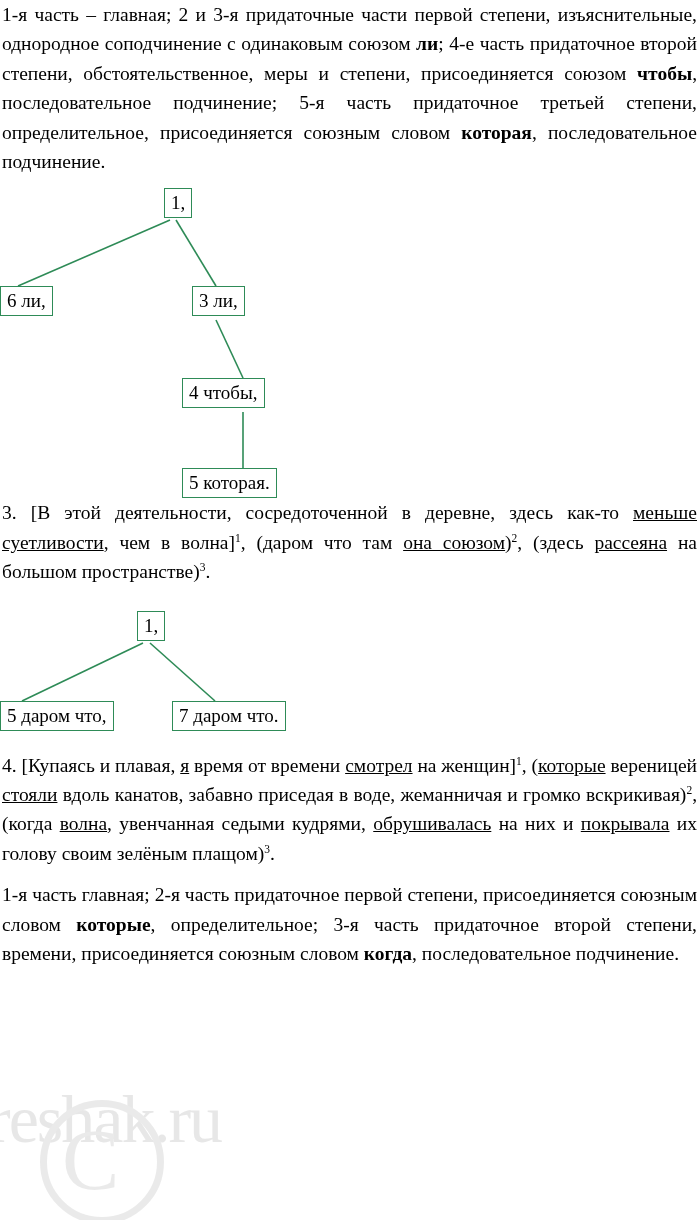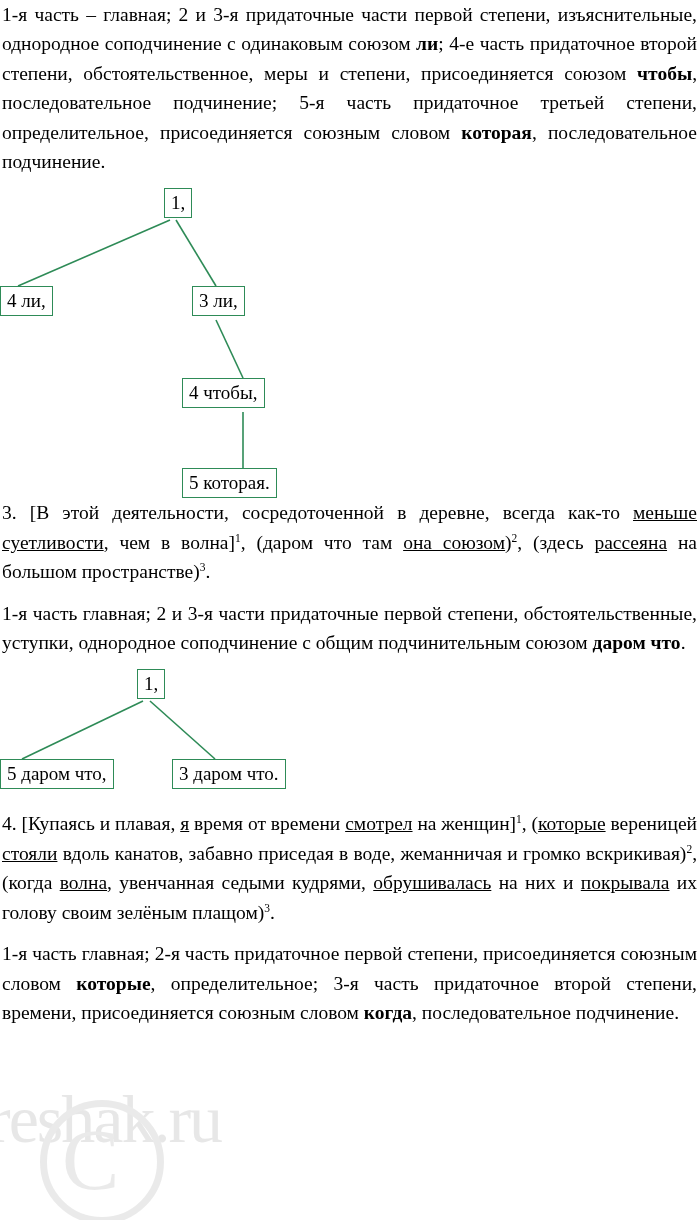--- a/index.html
+++ b/index.html
@@ -116,42 +116,41 @@
   <div class="gap-sm"></div>
 
   <div class="scheme scheme-1">
     <svg width="699" height="320">
       <line x1="170" y1="32" x2="18" y2="98" stroke="#2e8b57" stroke-width="1.6"></line>
       <line x1="176" y1="32" x2="216" y2="98" stroke="#2e8b57" stroke-width="1.6"></line>
       <line x1="216" y1="132" x2="243" y2="190" stroke="#2e8b57" stroke-width="1.6"></line>
       <line x1="243" y1="224" x2="243" y2="280" stroke="#2e8b57" stroke-width="1.6"></line>
     </svg>
     <div class="node" style="left:164px; top:0px;">1,</div>
-    <div class="node" style="left:0px; top:98px;">4 ли,</div>
+    <div class="node" style="left:0px; top:98px;">6 ли,</div>
     <div class="node" style="left:192px; top:98px;text-align:right;">3 ли,</div>
     <div class="node" style="left:182px; top:190px;">4 чтобы,</div>
     <div class="node" style="left:182px; top:280px;">5 которая.</div>
   </div>
 
-  <p class="para"><span>3. </span><span>[В этой деятельности, сосредоточенной в деревне, всегда как-то </span><span class="u">меньше суетливости</span><span>, чем в волна]</span><sup>1</sup><span>, (даром что там </span><span class="u">она союзом</span><span>)</span><sup>2</sup><span>, (здесь </span><span class="u">рассеяна</span><span> на большом пространстве)</span><sup>3</sup><span>.</span></p>
+  <p class="para"><span>3. </span><span>[В этой деятельности, сосредоточенной в деревне, здесь как-то </span><span class="u">меньше суетливости</span><span>, чем в волна]</span><sup>1</sup><span>, (даром что там </span><span class="u">она союзом</span><span>)</span><sup>2</sup><span>, (здесь </span><span class="u">рассеяна</span><span> на большом пространстве)</span><sup>3</sup><span>.</span></p>
 
   <div class="gap-sm"></div>
 
-  <p class="para"><span>1-я часть главная; 2 и 3-я части придаточные первой степени, обстоятельственные, уступки, однородное соподчинение с общим подчинительным союзом </span><span class="b">даром что</span><span>.</span></p>
 
   <div class="gap-sm"></div>
 
   <div class="scheme scheme-2">
     <svg width="699" height="140">
       <line x1="143" y1="32" x2="22" y2="90" stroke="#2e8b57" stroke-width="1.6"></line>
       <line x1="150" y1="32" x2="215" y2="90" stroke="#2e8b57" stroke-width="1.6"></line>
     </svg>
     <div class="node" style="left:137px; top:0px;">1,</div>
     <div class="node" style="left:0px; top:90px;">5 даром что,</div>
-    <div class="node" style="left:172px; top:90px;">3 даром что.</div>
+    <div class="node" style="left:172px; top:90px;">7 даром что.</div>
   </div>
 
   <p class="para"><span>4. </span><span>[Купаясь и плавая, </span><span class="u">я</span><span> время от времени </span><span class="u">смотрел</span><span> на женщин]</span><sup>1</sup><span>, (</span><span class="u">которые</span><span> вереницей </span><span class="u">стояли</span><span> вдоль канатов, забавно приседая в воде, жеманничая и громко вскрикивая)</span><sup>2</sup><span>, (когда </span><span class="u">волна</span><span>, увенчанная седыми кудрями, </span><span class="u">обрушивалась</span><span> на них и </span><span class="u">покрывала</span><span> их голову своим зелёным плащом)</span><sup>3</sup><span>.</span></p>
 
   <div class="gap-sm"></div>
 
   <p class="para"><span>1-я часть главная; 2-я часть придаточное первой степени, присоединяется союзным словом </span><span class="b">которые</span><span>, определительное; 3-я часть придаточное второй степени, времени, присоединяется союзным словом </span><span class="b">когда</span><span>, последовательное подчинение.</span></p>
 
   <div class="watermark">
     <div class="wm-text">reshak.ru</div>

